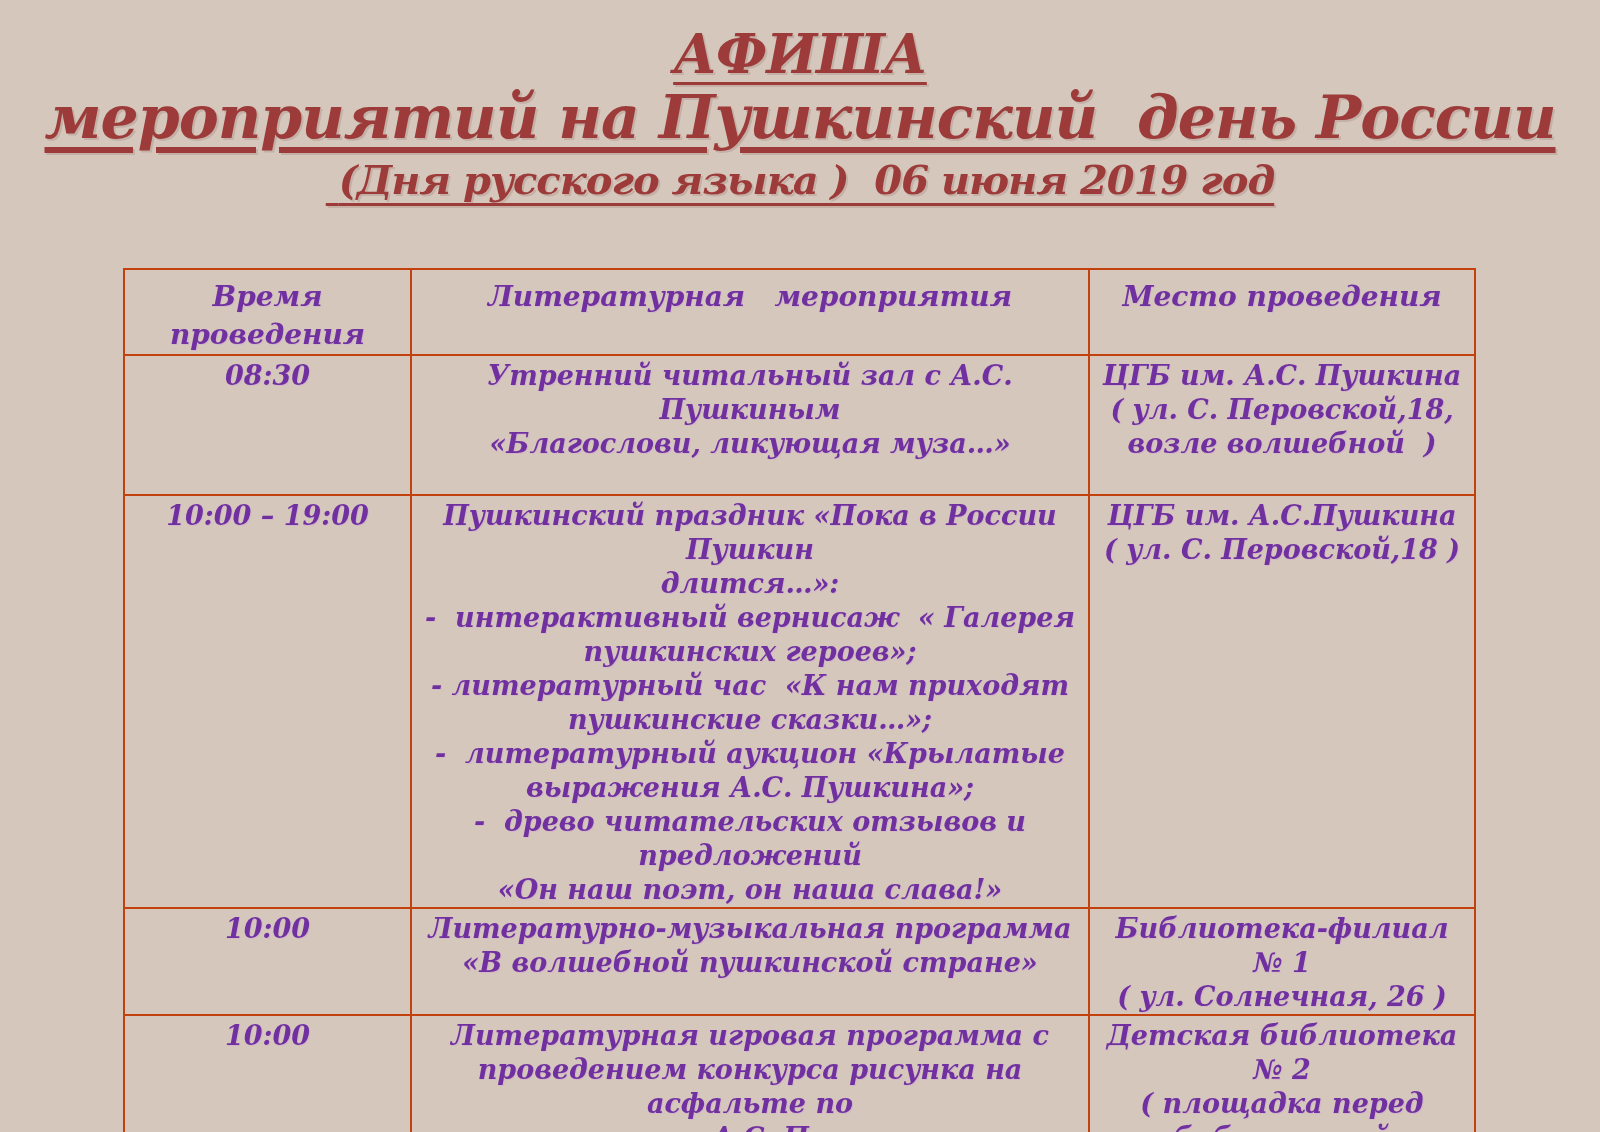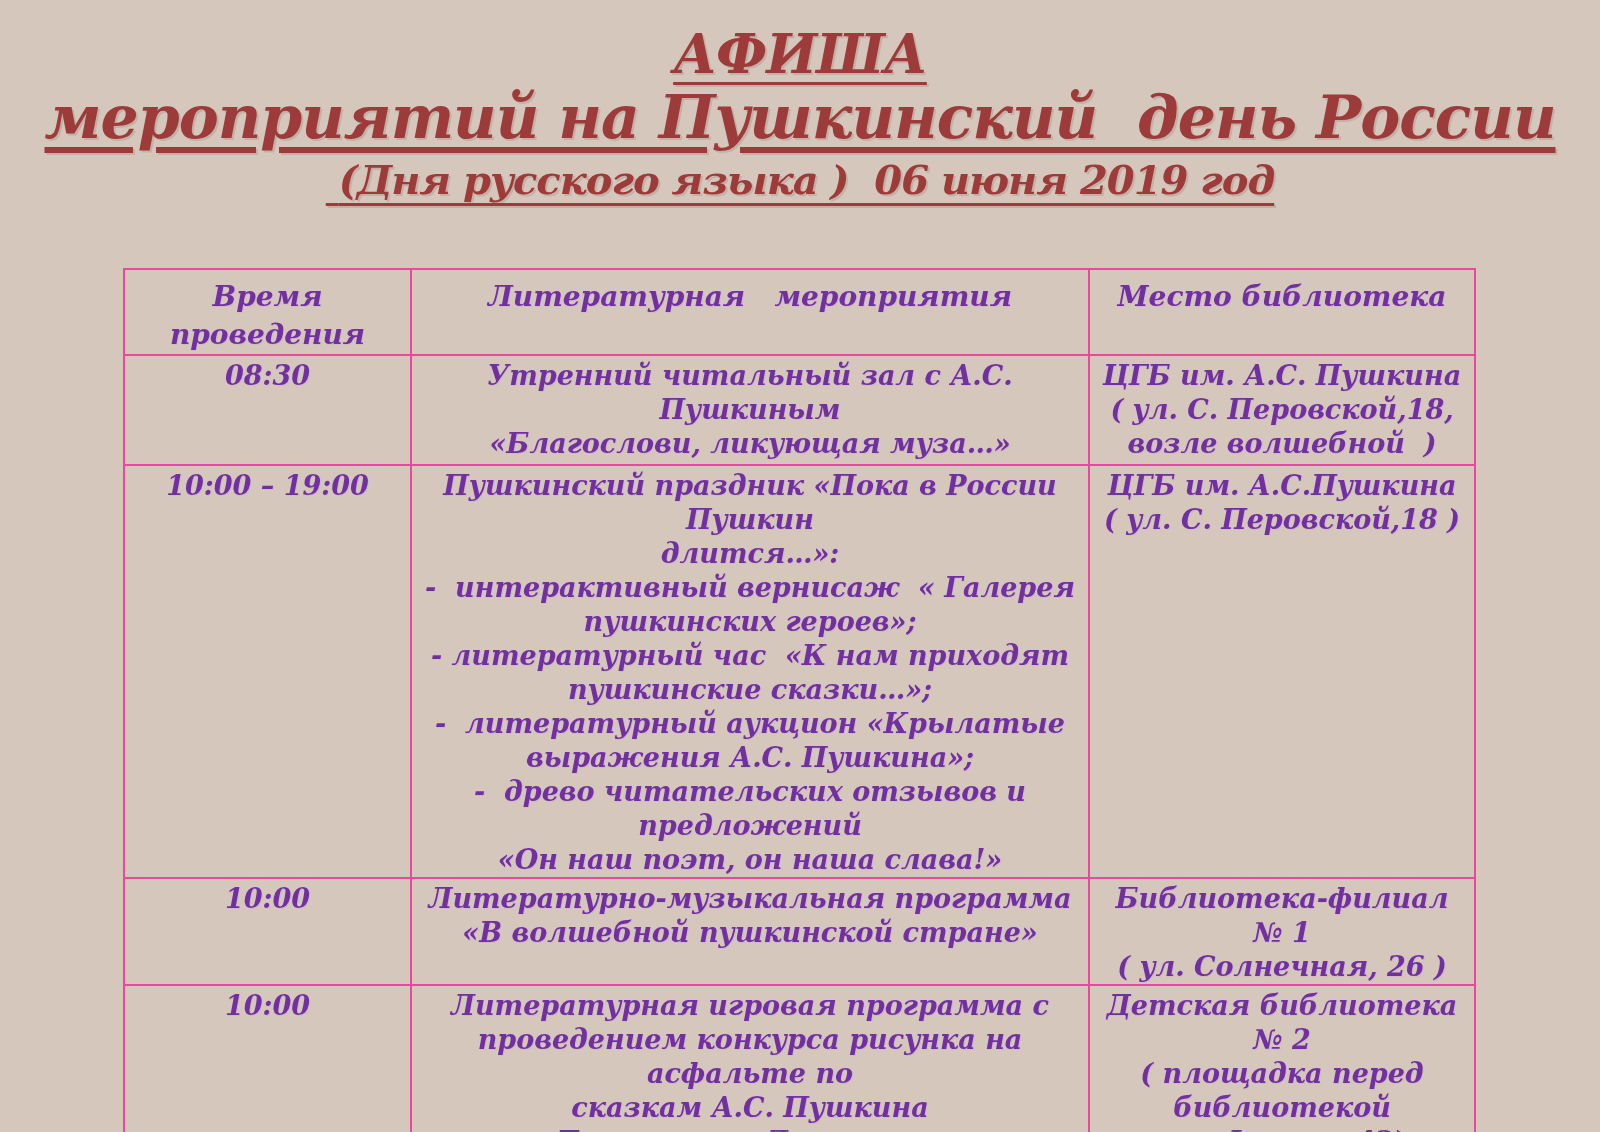--- a/index.html
+++ b/index.html
@@ -62,41 +62,41 @@
     color: #7030a0;
     font-family: "DejaVu Serif", serif;
     font-style: italic;
     font-weight: bold;
   }
   table.events col.c1 { width: 287px; }
   table.events col.c2 { width: 678px; }
   table.events col.c3 { width: 386px; }
   table.events th,
   table.events td {
-    border: 2px solid #ec4899;
+    border: 2px solid #c2410c;
     vertical-align: top;
     text-align: center;
     padding: 3px 8px 0 8px;
     white-space: pre-wrap;
     overflow: hidden;
   }
   table.events th {
     font-size: 28px;
     line-height: 38px;
     padding-top: 8px;
     font-weight: bold;
     text-shadow: 1px 1px 0 rgba(205,170,212,0.55);
   }
   table.events td {
     font-size: 27px;
     line-height: 34px;
     text-shadow: 1px 1px 0 rgba(205,170,212,0.55);
   }
   tr.header-row  { height: 75px; }
-  tr.row-1       { height: 110px; }
+  tr.row-1       { height: 140px; }
   tr.row-2       { height: 368px; }
   tr.row-3       { height: 71px; }
   tr.row-4       { height: 140px; }
 </style>
 </head>
 <body>
 
 <div class="page">
 
   <div class="title-block">
@@ -108,21 +108,21 @@
   <table class="events">
     <colgroup>
       <col class="c1">
       <col class="c2">
       <col class="c3">
     </colgroup>
     <thead>
       <tr class="header-row">
         <th>Время  проведения</th>
         <th>Литературная   мероприятия</th>
-        <th>Место библиотека</th>
+        <th>Место проведения</th>
       </tr>
     </thead>
     <tbody>
       <tr class="row-1">
         <td>08:30</td>
         <td>Утренний читальный зал с А.С. Пушкиным
 «Благослови, ликующая муза…»</td>
         <td>ЦГБ им. А.С. Пушкина
 ( ул. С. Перовской,18,
 возле волшебной  )</td>

